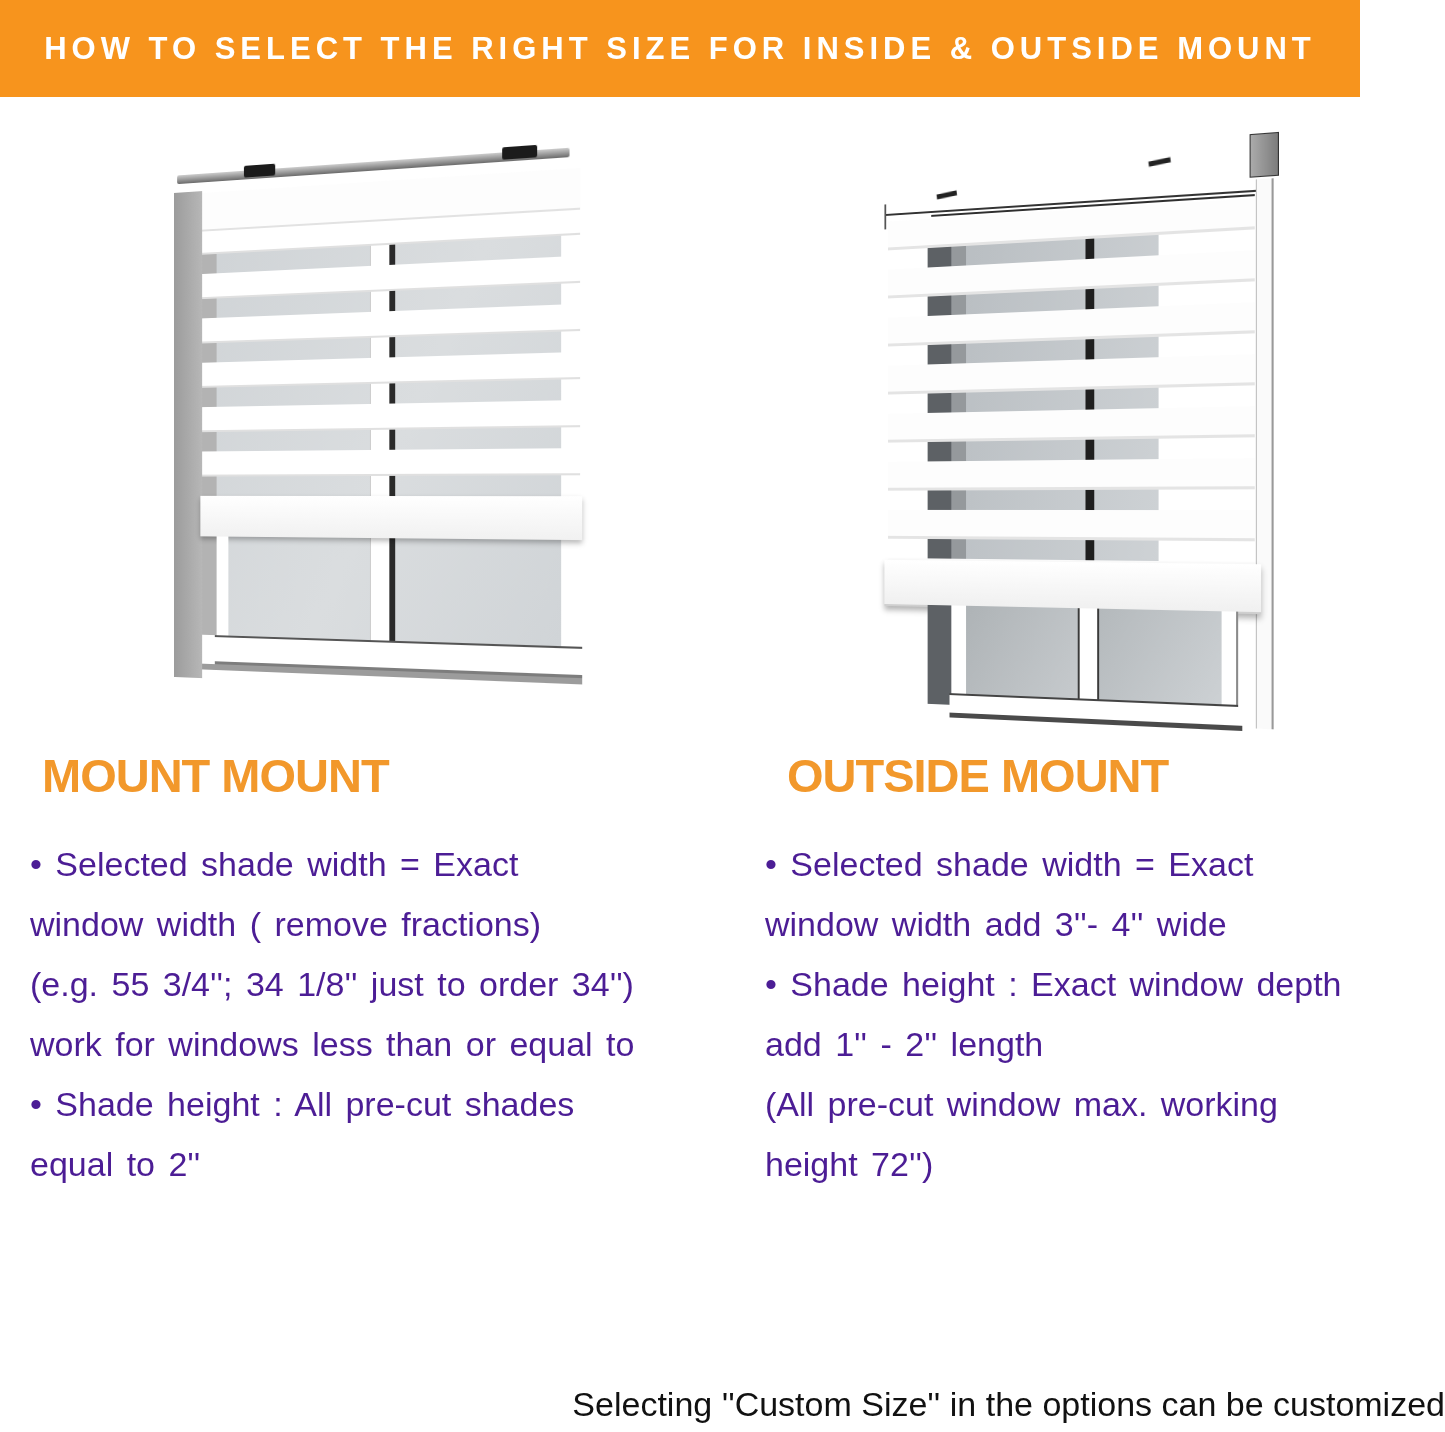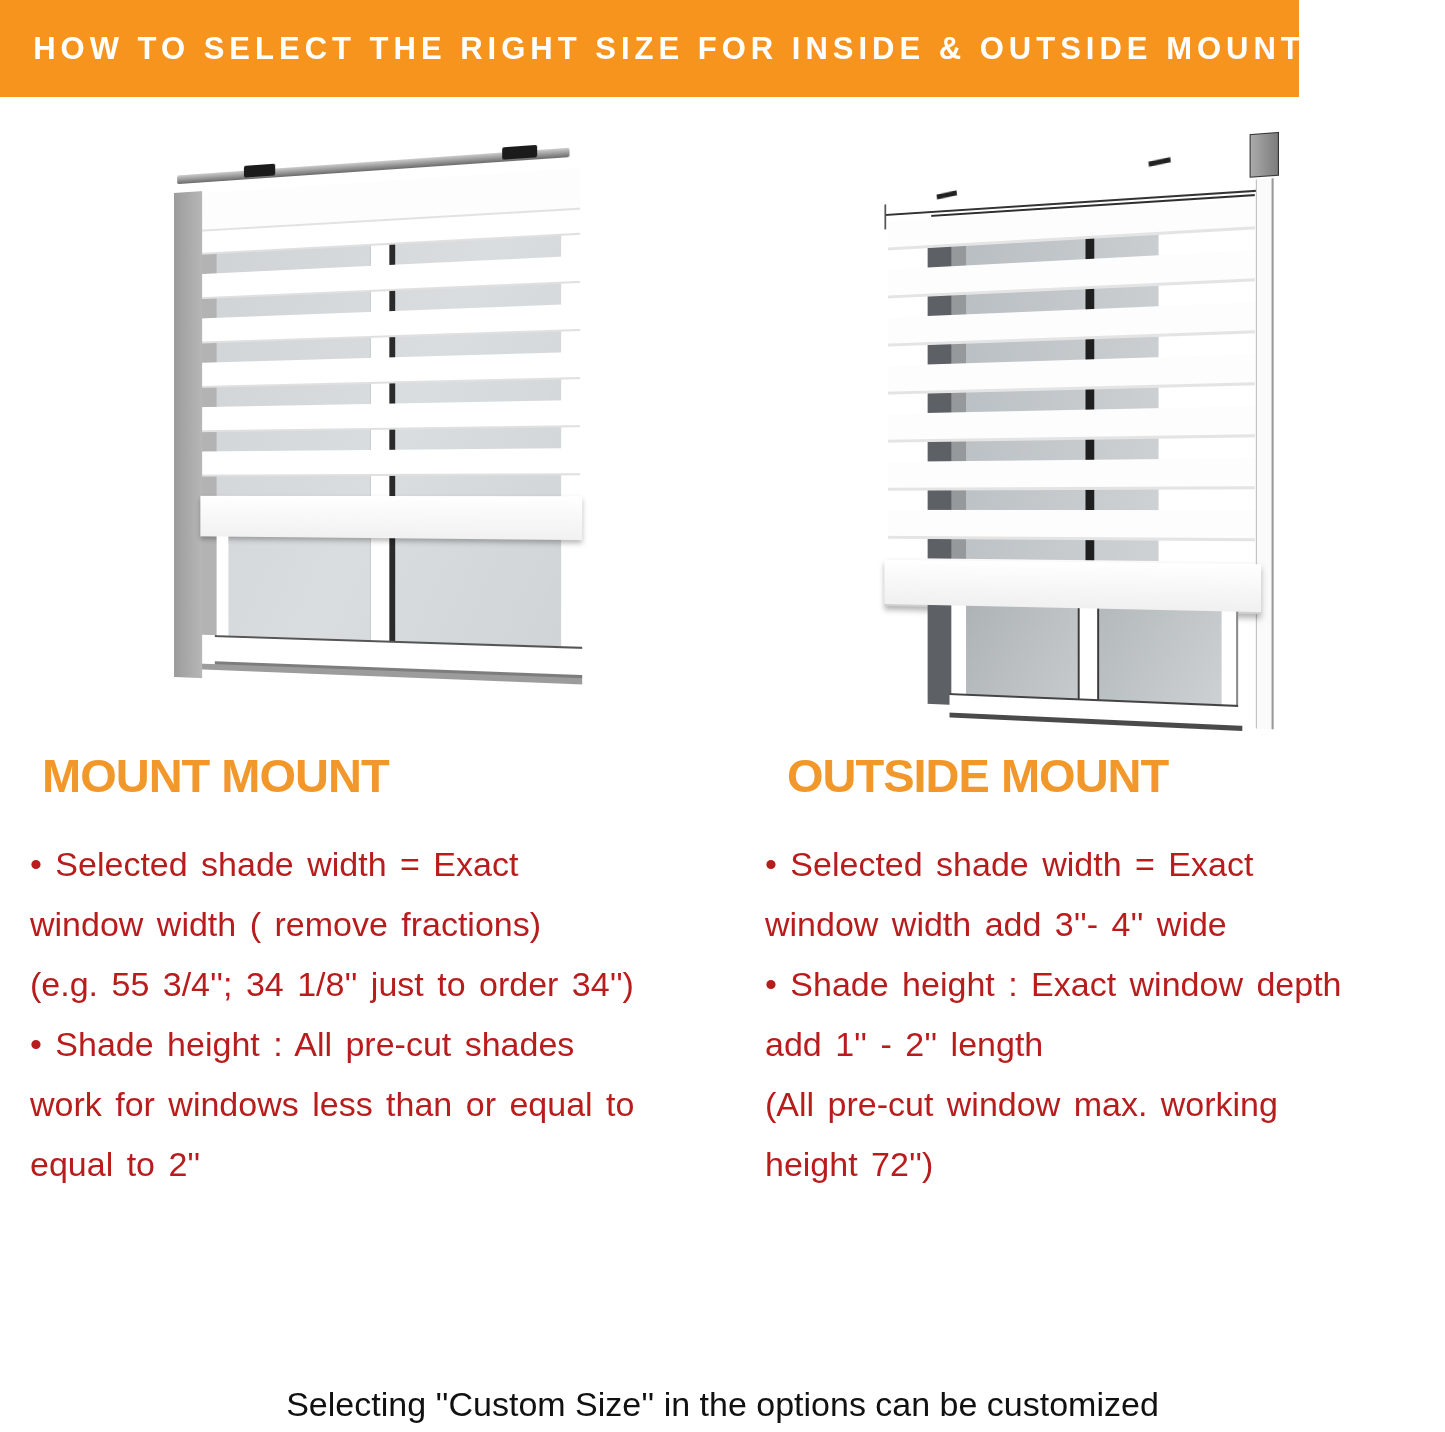--- a/index.html
+++ b/index.html
@@ -3,48 +3,48 @@
 <meta charset="utf-8">
 <style>
   html,body{margin:0;padding:0;}
   body{
     width:1445px;height:1432px;position:relative;overflow:hidden;
     background:#ffffff;font-family:"Liberation Sans", sans-serif;
   }
 
   
   .banner{
-    position:absolute;left:0;top:0;width:1260px;height:97px;
-    background:#F7941D;display:flex;align-items:center;justify-content:center;padding-left:39px;
+    position:absolute;left:0;top:0;width:1360px;height:97px;
+    background:#F7941D;display:flex;align-items:center;justify-content:center;
   }
   .banner-title{
     color:#ffffff;font-weight:bold;font-size:31px;letter-spacing:5px;
     white-space:nowrap;
   }
 
   
   .heading{
     position:absolute;top:748px;font-size:47px;font-weight:bold;
     color:#F2982B;letter-spacing:-1px;white-space:nowrap;
   }
   .heading-inside{left:42px;}
   .heading-outside{left:787px;}
 
   
   .col{
     position:absolute;top:834px;font-size:34px;line-height:60px;
-    color:#b91c1c;word-spacing:4px;
+    color:#4c1d95;word-spacing:4px;
   }
   .col-left{left:30px;width:695px;}
   .col-right{left:765px;width:672px;}
   .tline{white-space:nowrap;}
 
   
   .footer-note{
-    position:absolute;left:0;top:1385px;width:1445px;text-align:center;
+    position:absolute;left:0;top:1385px;width:1445px;text-align:right;
     font-size:34px;color:#111111;
   }
 
   
   .illu{position:absolute;}
   .persp{position:absolute;left:0;top:0;right:0;bottom:0;transform-origin:50% 62%;}
   .illu .part{position:absolute;}
 
   .illu-left{left:158px;top:152px;width:420px;height:548px;}
   .illu-left .persp{transform:perspective(1250px) rotateY(-15deg);}
@@ -164,22 +164,22 @@
   </div>
 </div>
 
 <div class="heading heading-inside">MOUNT MOUNT</div>
 <div class="heading heading-outside">OUTSIDE MOUNT</div>
 
 <div class="col col-left">
   <div class="tline">• Selected shade width = Exact</div>
   <div class="tline">window width ( remove fractions)</div>
   <div class="tline">(e.g. 55 3/4''; 34 1/8'' just to order 34'')</div>
+  <div class="tline">work for windows less than or equal to</div>
   <div class="tline">• Shade height : All pre-cut shades</div>
-  <div class="tline">work for windows less than or equal to</div>
   <div class="tline">equal to 2''</div>
 </div>
 
 <div class="col col-right">
   <div class="tline">• Selected shade width = Exact</div>
   <div class="tline">window width add 3''- 4'' wide</div>
   <div class="tline">• Shade height : Exact window depth</div>
   <div class="tline">add 1'' - 2'' length</div>
   <div class="tline">(All pre-cut window max. working</div>
   <div class="tline">height 72'')</div>

